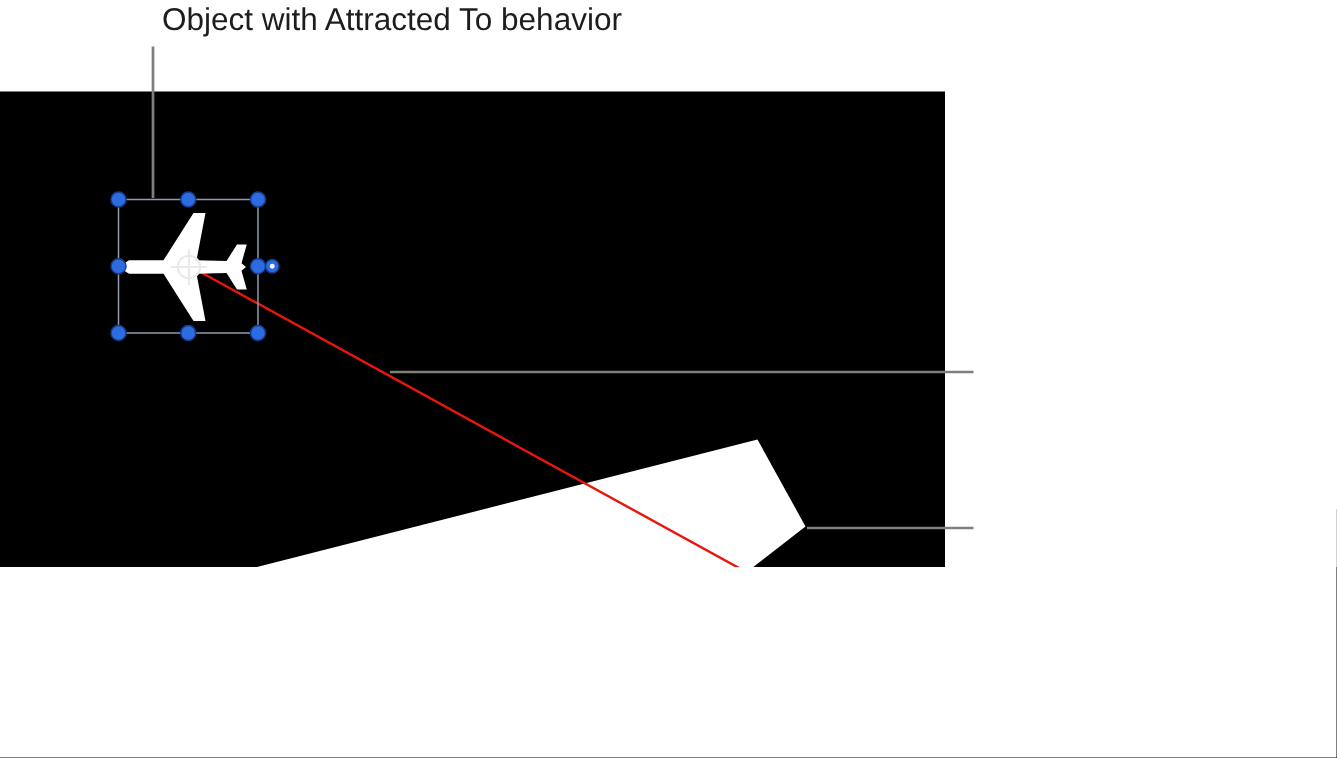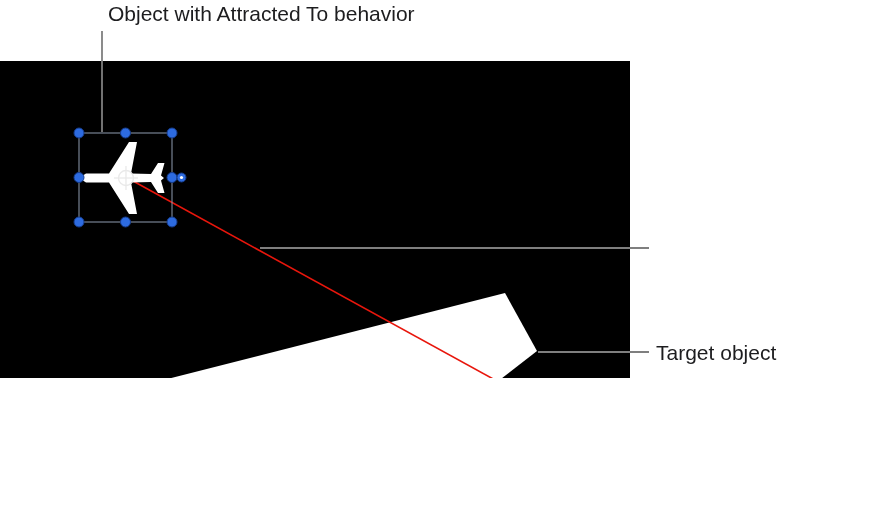--- a/index.html
+++ b/index.html
@@ -87,15 +87,14 @@
     </g>
 
     <line class="callout-line" x1="102" y1="31" x2="102" y2="132"></line>
     <line class="callout-line" x1="260" y1="248" x2="649" y2="248"></line>
     <line class="callout-line" x1="538" y1="352" x2="649" y2="352"></line>
   </svg>
 
   <div class="label label-attracted">Object with Attracted To behavior</div>
 
 
-  <div class="label label-target">Target object</div>
 
 </div>
 
 </body></html>

